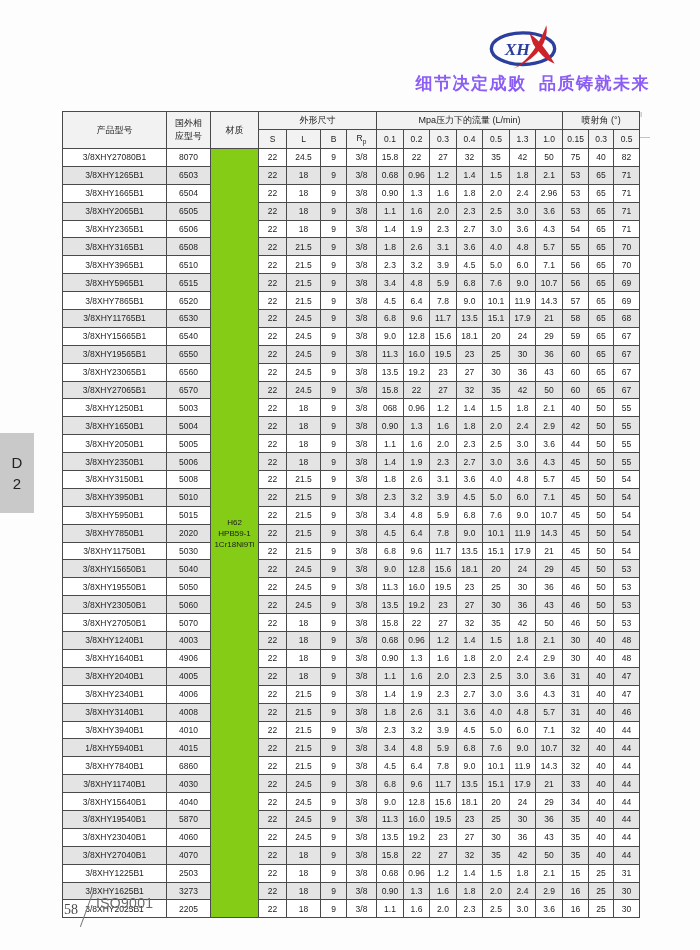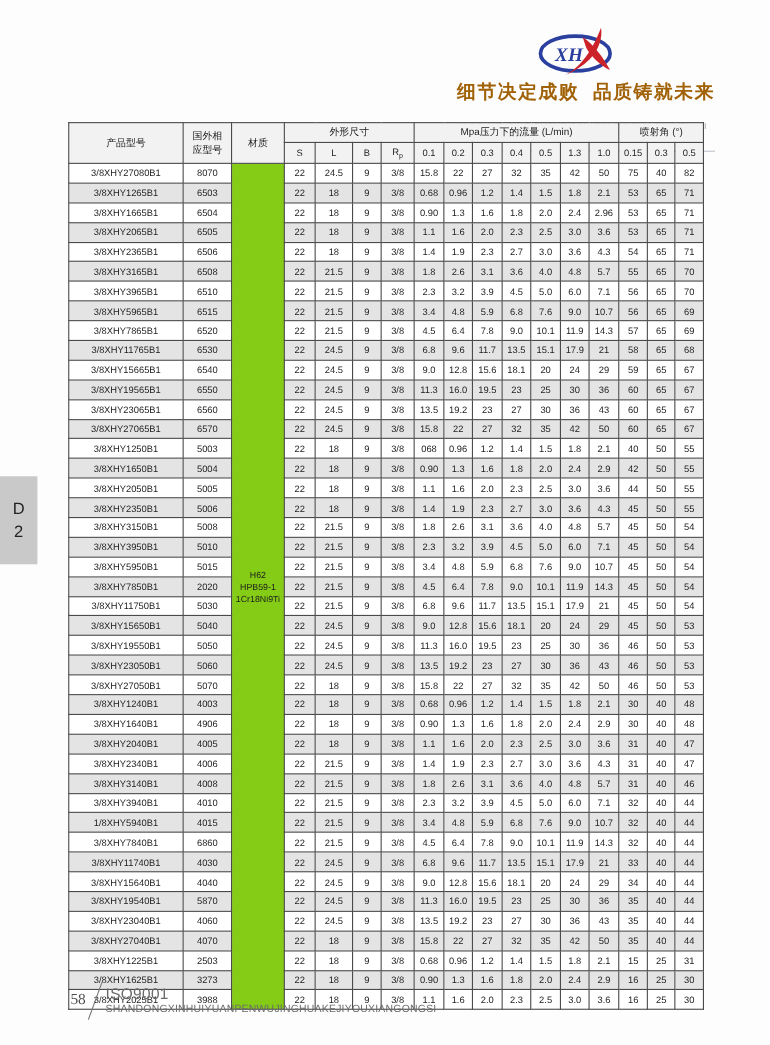--- a/index.html
+++ b/index.html
@@ -7,21 +7,21 @@
     width:700px;height:950px;position:relative;background:#fdfdfd;
     font-family:"Liberation Sans", sans-serif;color:#1d1d1d;overflow:hidden;
   }
   
   .brand{
     position:absolute;top:22px;right:50px;display:flex;align-items:center;
     padding-bottom:18px;border-bottom:1px solid #bfc3cc;flex-direction:column;
   }
   .brand svg{display:block;margin-right:10px;}
   .slogan-cn{
-    font-size:17px;font-weight:bold;color:#a16207;letter-spacing:1.5px;white-space:pre;
+    font-size:17px;font-weight:bold;color:#8b5cf6;letter-spacing:1.5px;white-space:pre;
   }
   .slogan-py{
     font-size:8px;color:#a3a3a3;letter-spacing:0.4px;margin-top:15px;white-space:pre;
   }
   
   .side-tab{
     position:absolute;left:0;top:433px;width:34px;height:80px;background:#c9c9c9;
     display:flex;flex-direction:column;align-items:center;justify-content:center;
     font-size:15px;color:#222;line-height:21px;
   }
@@ -882,21 +882,21 @@
           <td>1.8</td>
           <td>2.0</td>
           <td>2.4</td>
           <td>2.9</td>
           <td>16</td>
           <td>25</td>
           <td>30</td>
         </tr>
         <tr>
           <td class="model">3/8XHY2025B1</td>
-          <td>3988</td>
+          <td>2205</td>
           <td>22</td>
           <td>18</td>
           <td>9</td>
           <td>3/8</td>
           <td>1.1</td>
           <td>1.6</td>
           <td>2.0</td>
           <td>2.3</td>
           <td>2.5</td>
           <td>3.0</td>
@@ -907,15 +907,14 @@
         </tr>
       </tbody>
   </table>
 </div>
 
 <div class="footer">
   <div class="page-num">58</div>
   <div class="slash"></div>
   <div class="footer-text">
     <div class="cert">ISO9001</div>
-    <div class="company">SHANDONGXINHUIYUANPENWUJINGHUAKEJIYOUXIANGONGSI</div>
   </div>
 </div>
 
 </body></html>

